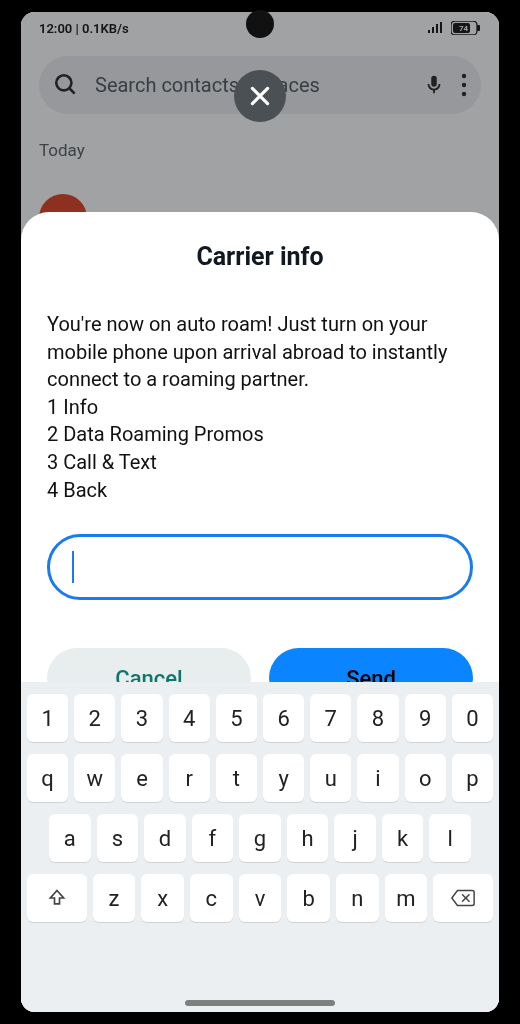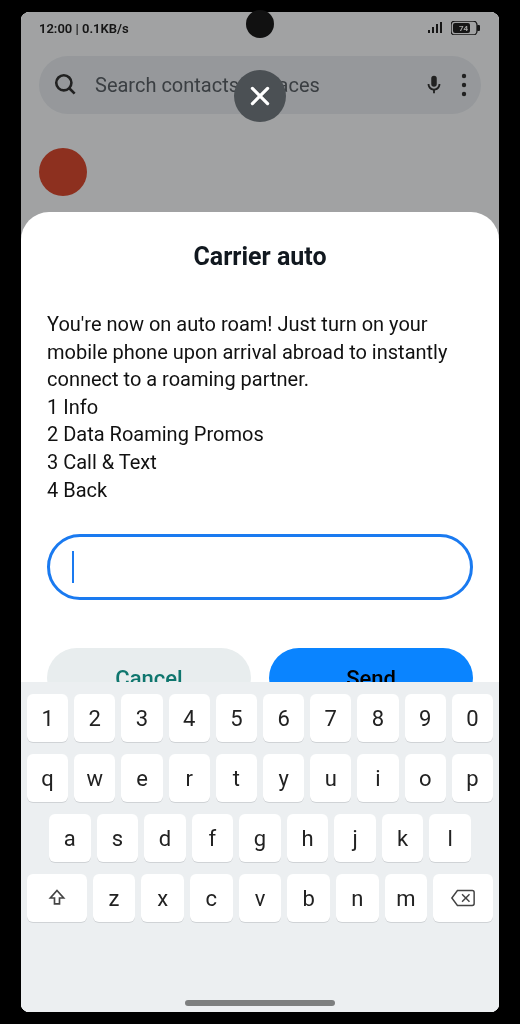--- a/index.html
+++ b/index.html
@@ -4,21 +4,21 @@
   <style>
     * { box-sizing: border-box; margin: 0; padding: 0; }
     html, body { width: 520px; height: 1024px; overflow: hidden; font-family: -apple-system, Roboto, sans-serif; }
     body { background: #000; display: flex; align-items: center; justify-content: center; }
     .phone-frame {
       width: 510px; height: 1016px; background: #000; border-radius: 48px;
       position: relative; overflow: hidden;
     }
     .screen {
       position: absolute; left: 16px; right: 16px; top: 8px; bottom: 8px;
-      background: #fff; border-radius: 8px; overflow: hidden;
+      background: #fff; border-radius: 14px; overflow: hidden;
     }
     .notch {
       position: absolute; left: 50%; top: 6px; transform: translateX(-50%);
       width: 28px; height: 28px; background: #111; border-radius: 50%; z-index: 100;
     }
     .statusbar {
       height: 32px; display: flex; justify-content: space-between;
       align-items: center; padding: 0 18px; font-size: 13px; font-weight: 600; color: #222;
     }
     .statusbar .right { display: flex; align-items: center; gap: 6px; }
@@ -116,34 +116,35 @@
         <span class="txt">Search contacts &amp; places</span>
         <svg class="mic" width="22" height="26" viewBox="0 0 24 24" fill="#333">
             <path d="M12 14a3 3 0 003-3V5a3 3 0 00-6 0v6a3 3 0 003 3zm5-3a5 5 0 01-10 0H5a7 7 0 006 6.9V21h2v-3.1A7 7 0 0019 11h-2z"></path>
           </svg>
         <svg class="dots" width="6" height="24" viewBox="0 0 6 24" fill="#333">
             <circle cx="3" cy="3" r="2.2"></circle>
             <circle cx="3" cy="12" r="2.2"></circle>
             <circle cx="3" cy="21" r="2.2"></circle>
           </svg>
       </div>
+      <div class="today">Today</div>
       <div class="avatar"></div>
     </div>
 
     <div class="overlay"></div>
 
     <div class="close-pill">
       <svg width="26" height="26" viewBox="0 0 24 24" fill="none" stroke-width="3" stroke-linecap="round">
           <line x1="5" y1="5" x2="19" y2="19"></line>
           <line x1="19" y1="5" x2="5" y2="19"></line>
         </svg>
     </div>
 
     <div class="modal">
-      <h2>Carrier auto</h2>
+      <h2>Carrier info</h2>
       <div class="msg">You're now on auto roam! Just turn on your mobile phone upon arrival abroad to instantly connect to a roaming partner.
 1 Info
 2 Data Roaming Promos
 3 Call &amp; Text
 4 Back</div>
       <div class="input">
         <div class="caret"></div>
       </div>
       <div class="btnrow">
         <div class="btn cancel">Cancel</div>

